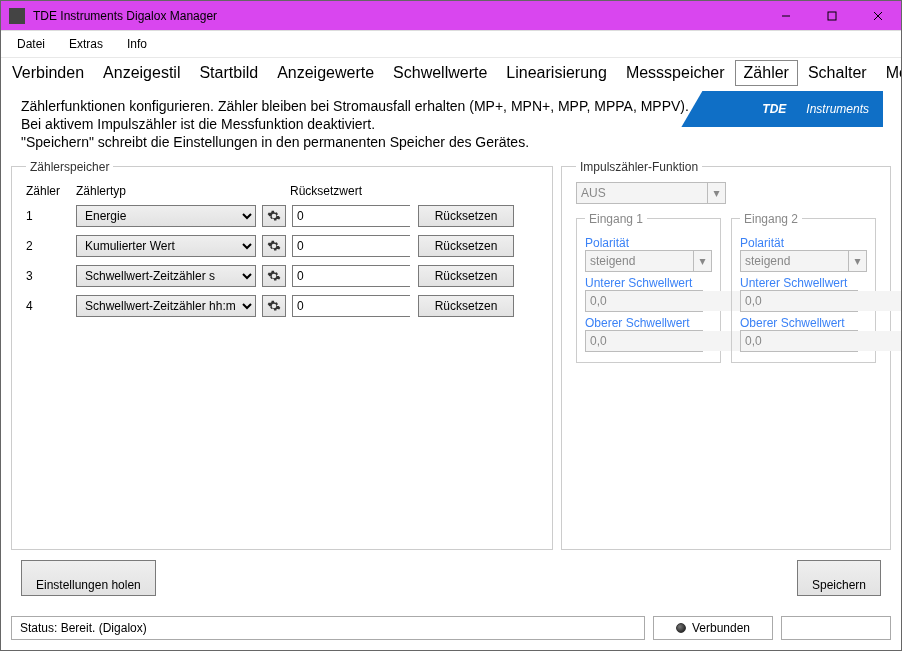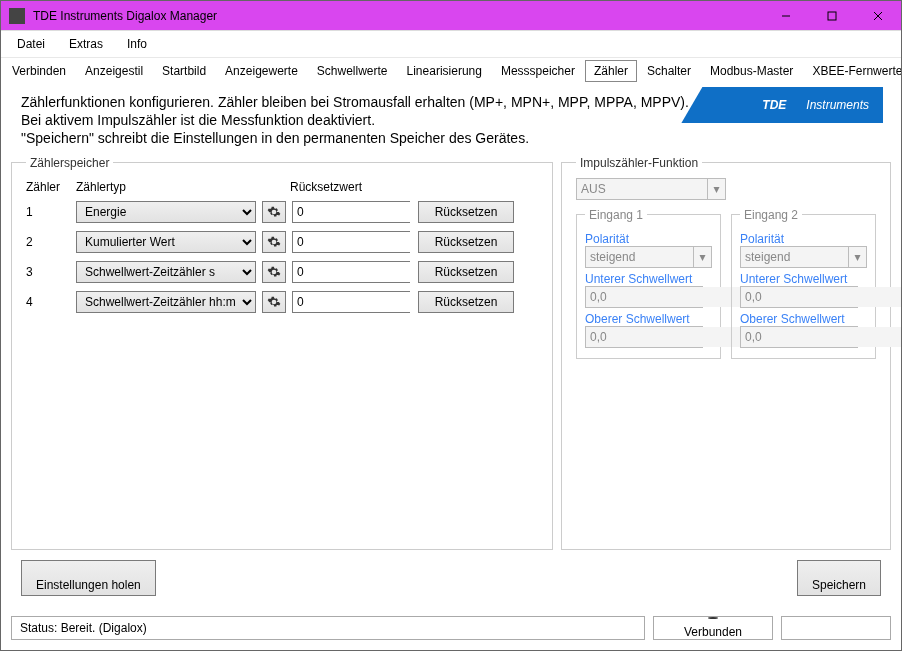--- a/index.html
+++ b/index.html
@@ -4,21 +4,21 @@
 <style>
 * { box-sizing: border-box; margin: 0; padding: 0; font-family: "Segoe UI", Tahoma, sans-serif; font-size: 12px; }
 body { background: #fff; width: 902px; height: 651px; border: 1px solid #666; display: flex; flex-direction: column; overflow: hidden; }
 .titlebar { display: flex; align-items: center; height: 30px; background: #d946ef; border-bottom: 1px solid #ddd; }
 .titlebar .app-icon { width: 16px; height: 16px; margin: 0 8px; background: #444; }
 .titlebar .title { flex: 1; font-size: 12px; }
 .titlebar .win-btn { width: 46px; height: 30px; display: flex; align-items: center; justify-content: center; cursor: pointer; }
 .menubar { display: flex; background: #fff; padding: 2px 4px; border-bottom: 1px solid #e8e8e8; }
 .menubar .menu-item { padding: 4px 12px; cursor: pointer; }
 .tabbar { display: flex; background: #fff; padding: 0 2px; border-bottom: 1px solid #fff; margin-top: 2px; }
-.tabbar .tab { padding: 3px 8px; border: 1px solid transparent; cursor: pointer; margin-right: 1px; background: #fff; font-size: 12px; white-space: nowrap; }
+.tabbar .tab { padding: 3px 8px; border: 1px solid transparent; cursor: pointer; margin-right: 1px; background: #fff; font-size: 16px; white-space: nowrap; }
 .tabbar .tab.active { border: 1px solid #888; background: #fff; }
 .content { flex: 1; padding: 6px 10px 8px 10px; display: flex; flex-direction: column; }
 .intro { padding: 4px 10px 8px 10px; position: relative; }
 .intro p { font-size: 14px; line-height: 1.3; }
 .brand { position: absolute; right: 8px; top: -2px; width: 210px; height: 36px; background: #0f6fc6; color: #fff; display: flex; align-items: center; justify-content: flex-end; padding-right: 14px; font-size: 15px; font-style: italic; font-weight: bold; clip-path: polygon(14% 0, 100% 0, 100% 100%, 4% 100%); gap: 16px; }
 .brand span.light { font-weight: normal; margin-left: 4px; }
 .panels { display: flex; gap: 8px; flex: 1; }
 fieldset { border: 1px solid #ccc; padding: 8px 14px; position: relative; }
 fieldset > legend { font-size: 12px; padding: 0 4px; color: #333; }
 .left-panel { flex: 1.3; }
@@ -47,21 +47,21 @@
 .comboflat .val { flex: 1; padding: 0 4px; display: flex; align-items: center; background: #f4f4f4; color: #888; }
 .comboflat .caret { width: 18px; display: flex; align-items: center; justify-content: center; border-left: 1px solid #bcbcbc; background: #f4f4f4; color: #888; }
 .spin.disabled { border-color: #bcbcbc; background: #f4f4f4; }
 .spin.disabled input { background: #f4f4f4; color: #888; }
 .spin.disabled .spinners div { background: #f4f4f4; border-color: #bcbcbc; color: #888; }
 .bottom-buttons { display: flex; justify-content: space-between; padding: 10px 10px 6px 10px; }
 .bottom-buttons button { height: 24px; padding: 17px 14px; border: 1px solid #7a7a7a; background: linear-gradient(#efefef,#e2e2e2); cursor: pointer; }
 .statusbar { display: flex; gap: 8px; padding: 6px 10px 10px 10px; }
 .status-cell { border: 1px solid #aaa; height: 24px; display: flex; align-items: center; padding: 0 8px; }
 .status-main { flex: 1; }
-.status-conn { width: 120px; justify-content: center; gap: 6px; flex-direction: column; }
+.status-conn { width: 120px; justify-content: center; gap: 6px; }
 .status-conn .dot { width: 10px; height: 10px; border-radius: 50%; border: 1px solid #333; background: radial-gradient(circle at 35% 35%, #777, #111); }
 .status-empty { width: 110px; }
 svg.gear { width: 14px; height: 14px; }
 </style>
 </head>
 <body>
 
 <div class="titlebar">
   <div class="app-icon"></div>
   <div class="title">TDE Instruments Digalox Manager</div>

